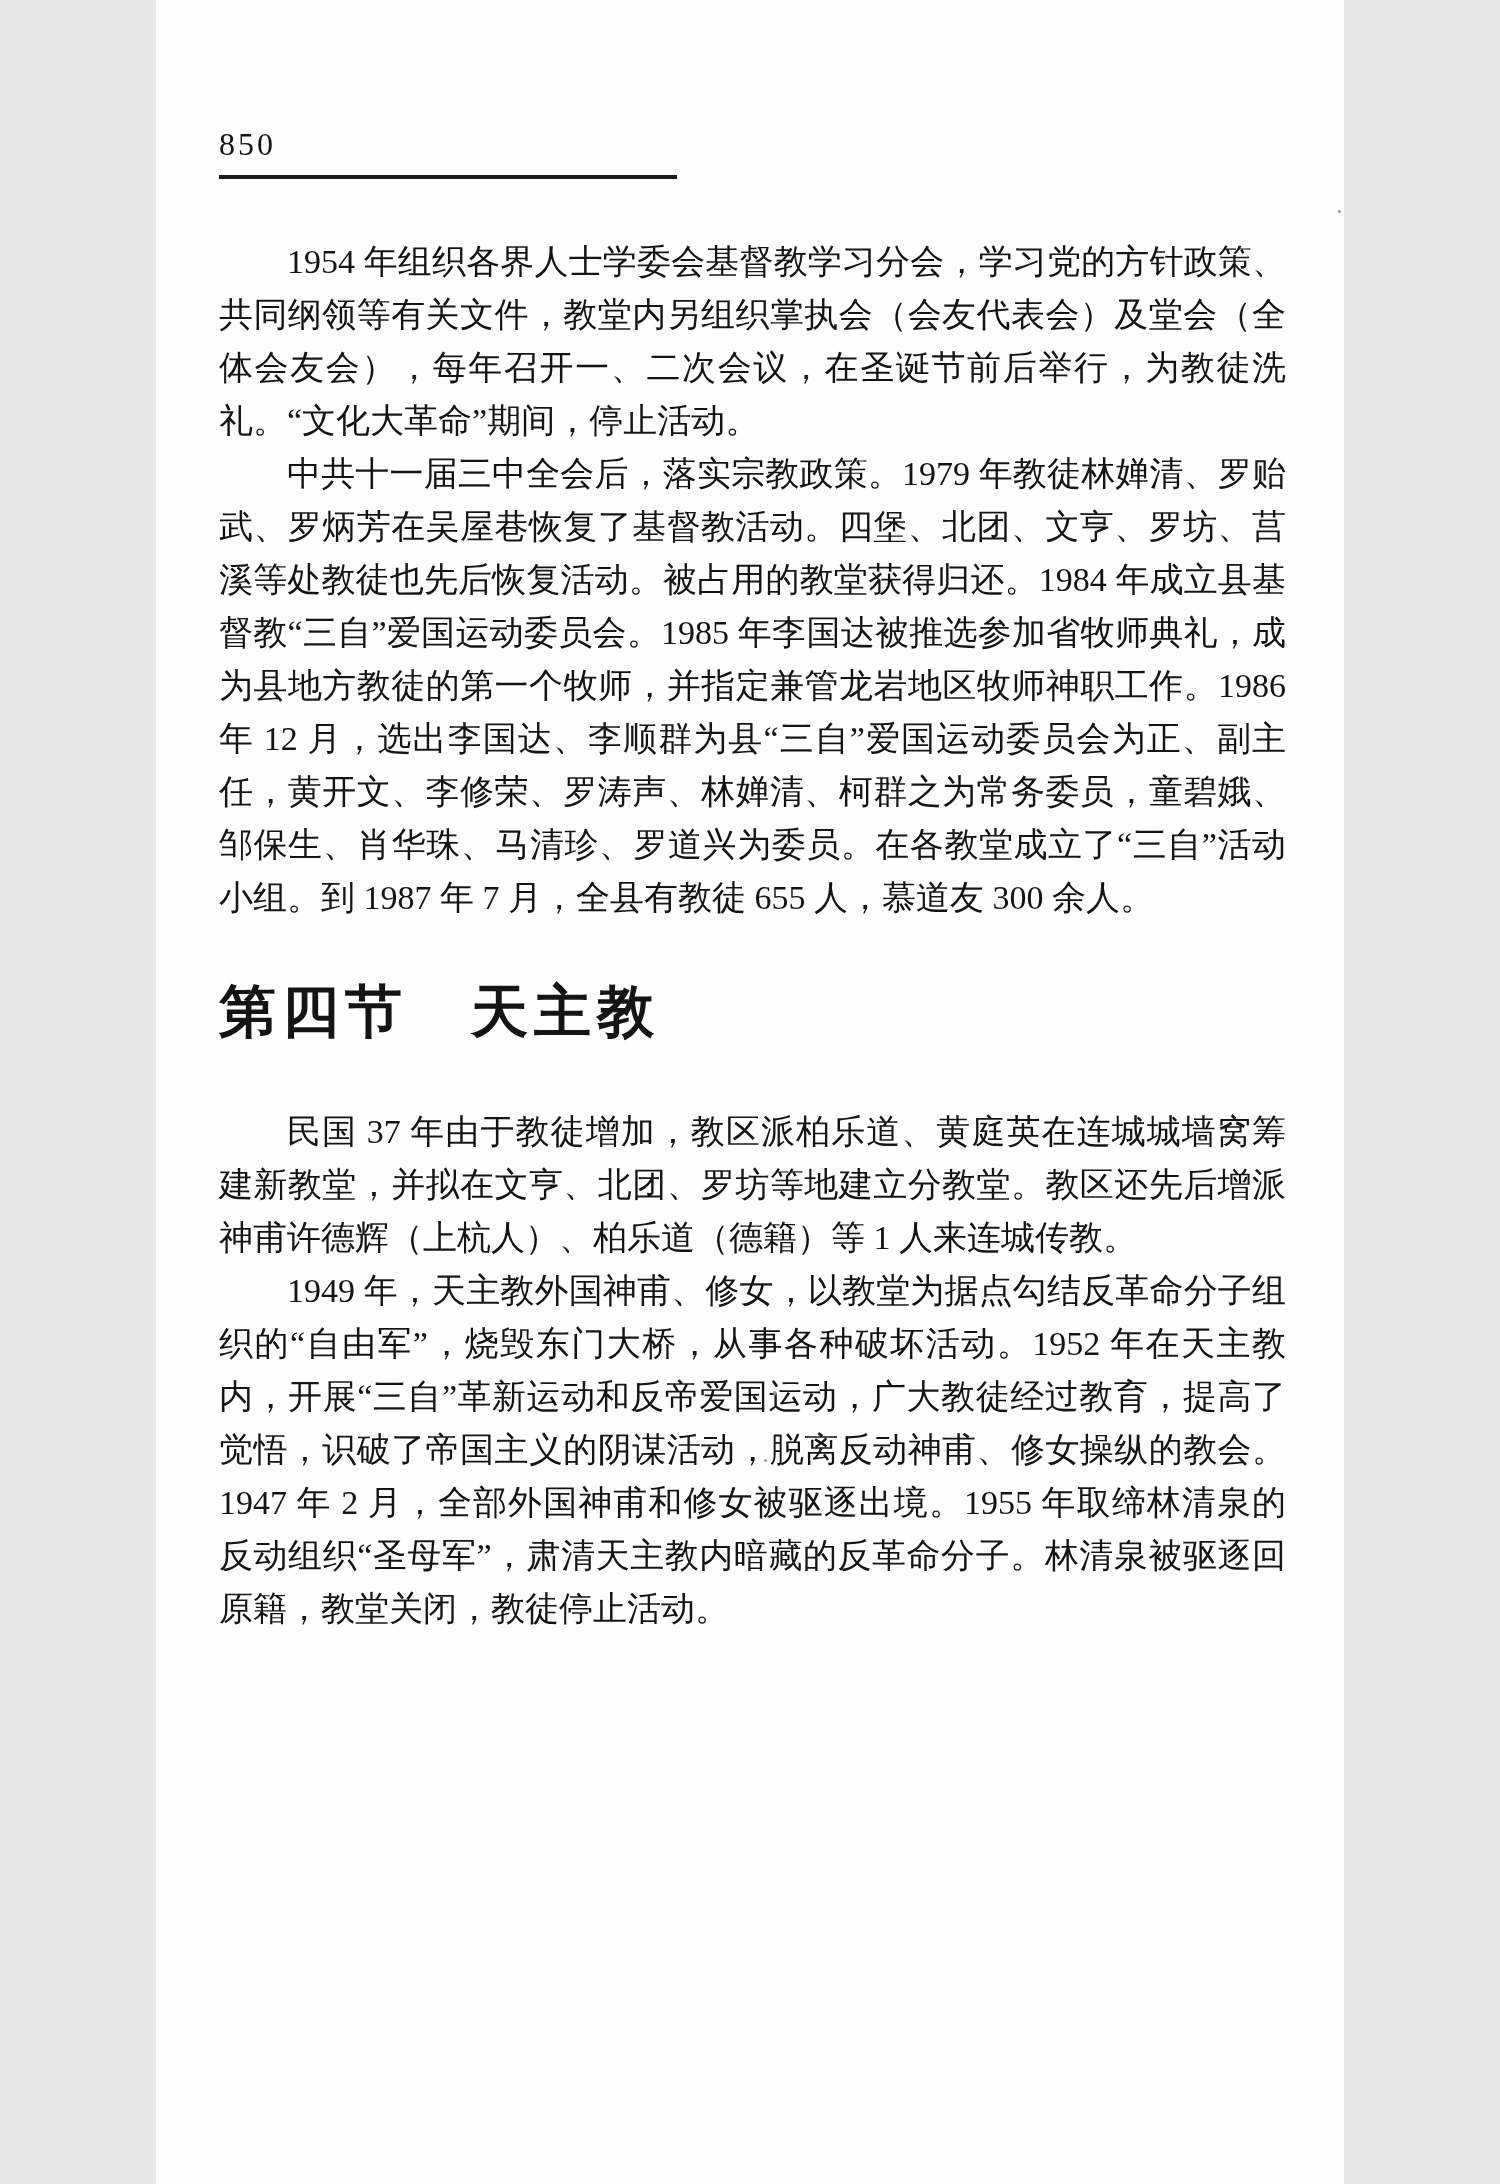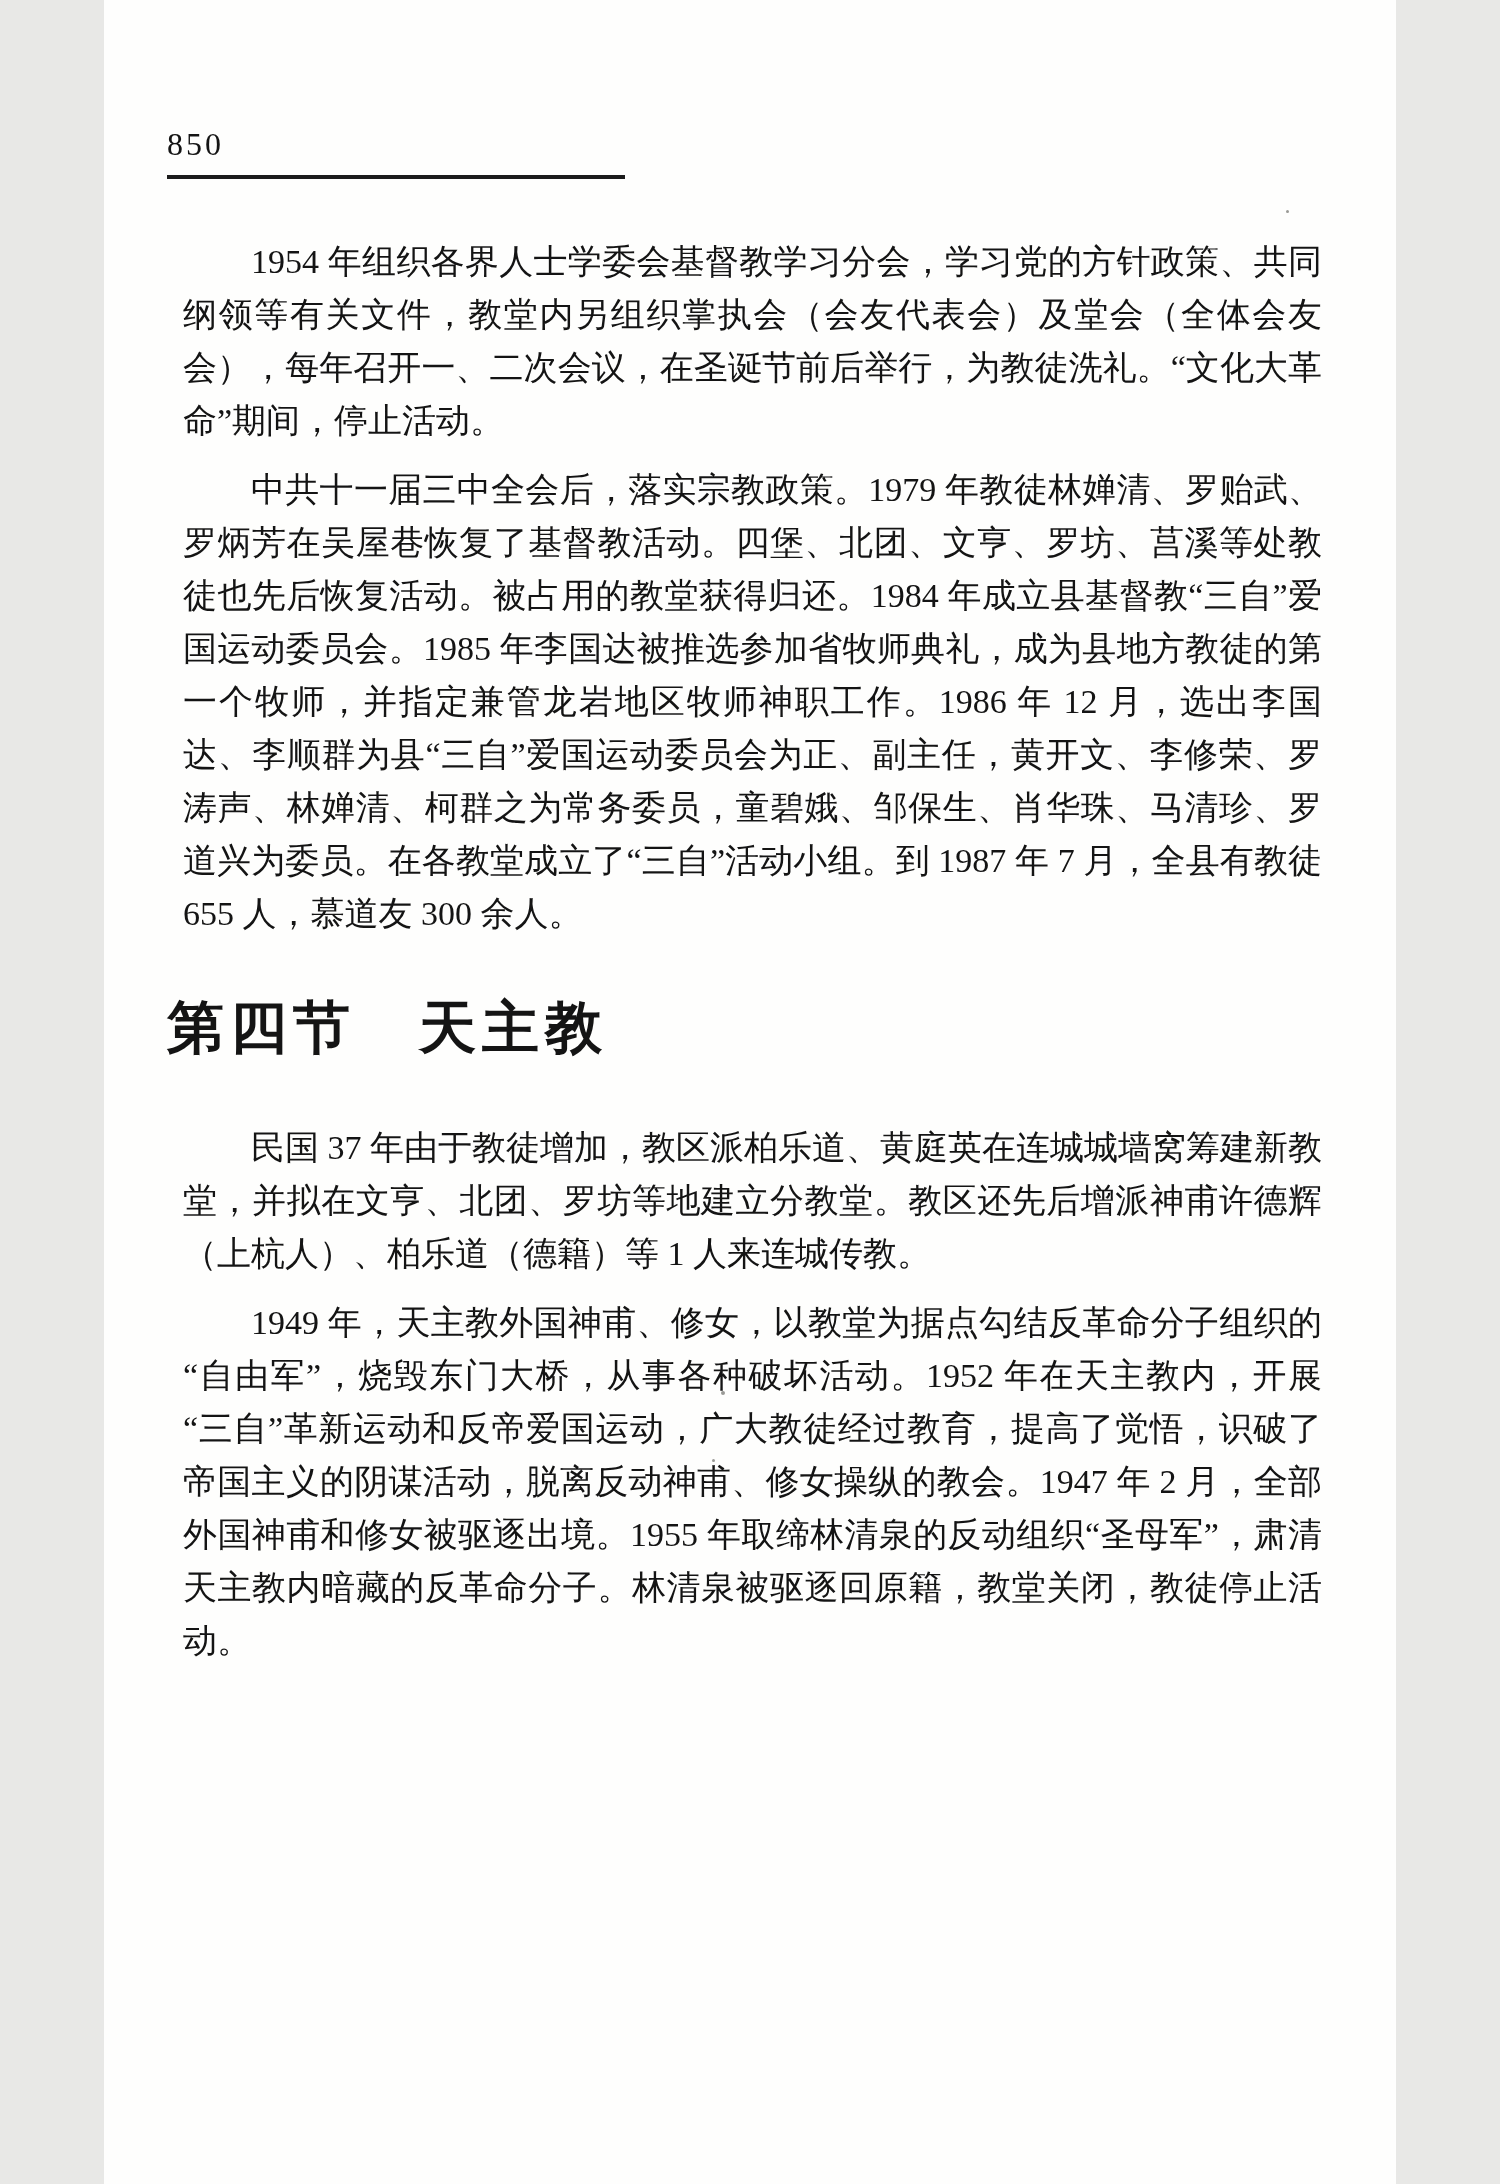--- a/index.html
+++ b/index.html
@@ -2,21 +2,21 @@
 <html lang="zh"><head>
 <meta charset="utf-8">
 <style>
   html, body {
     margin: 0;
     padding: 0;
     background: #e8e8e6;
   }
   .page {
     position: relative;
-    width: 1292px;
+    width: 1188px;
     height: 2184px;
     margin: 0 auto;
     background: #fefefd;
     color: #141414;
     font-family: "Liberation Serif", "DejaVu Serif", serif;
     overflow: hidden;
   }
   .content {
     position: absolute;
     left: 63px;
@@ -41,21 +41,21 @@
     letter-spacing: 3px;
   }
   .bodytext {
     margin-top: 56px;
     font-size: 34px;
     line-height: 1.56;
     text-align: justify;
     text-justify: inter-ideograph;
   }
   .bodytext p {
-    margin: 16px;
+    margin: 0;
     text-indent: 2em;
   }
   .section-heading {
     margin: 54px 0 58px 0;
     text-align: left;
     font-size: 57px;
     font-weight: bold;
     letter-spacing: 6px;
     line-height: 1.2;
   }

